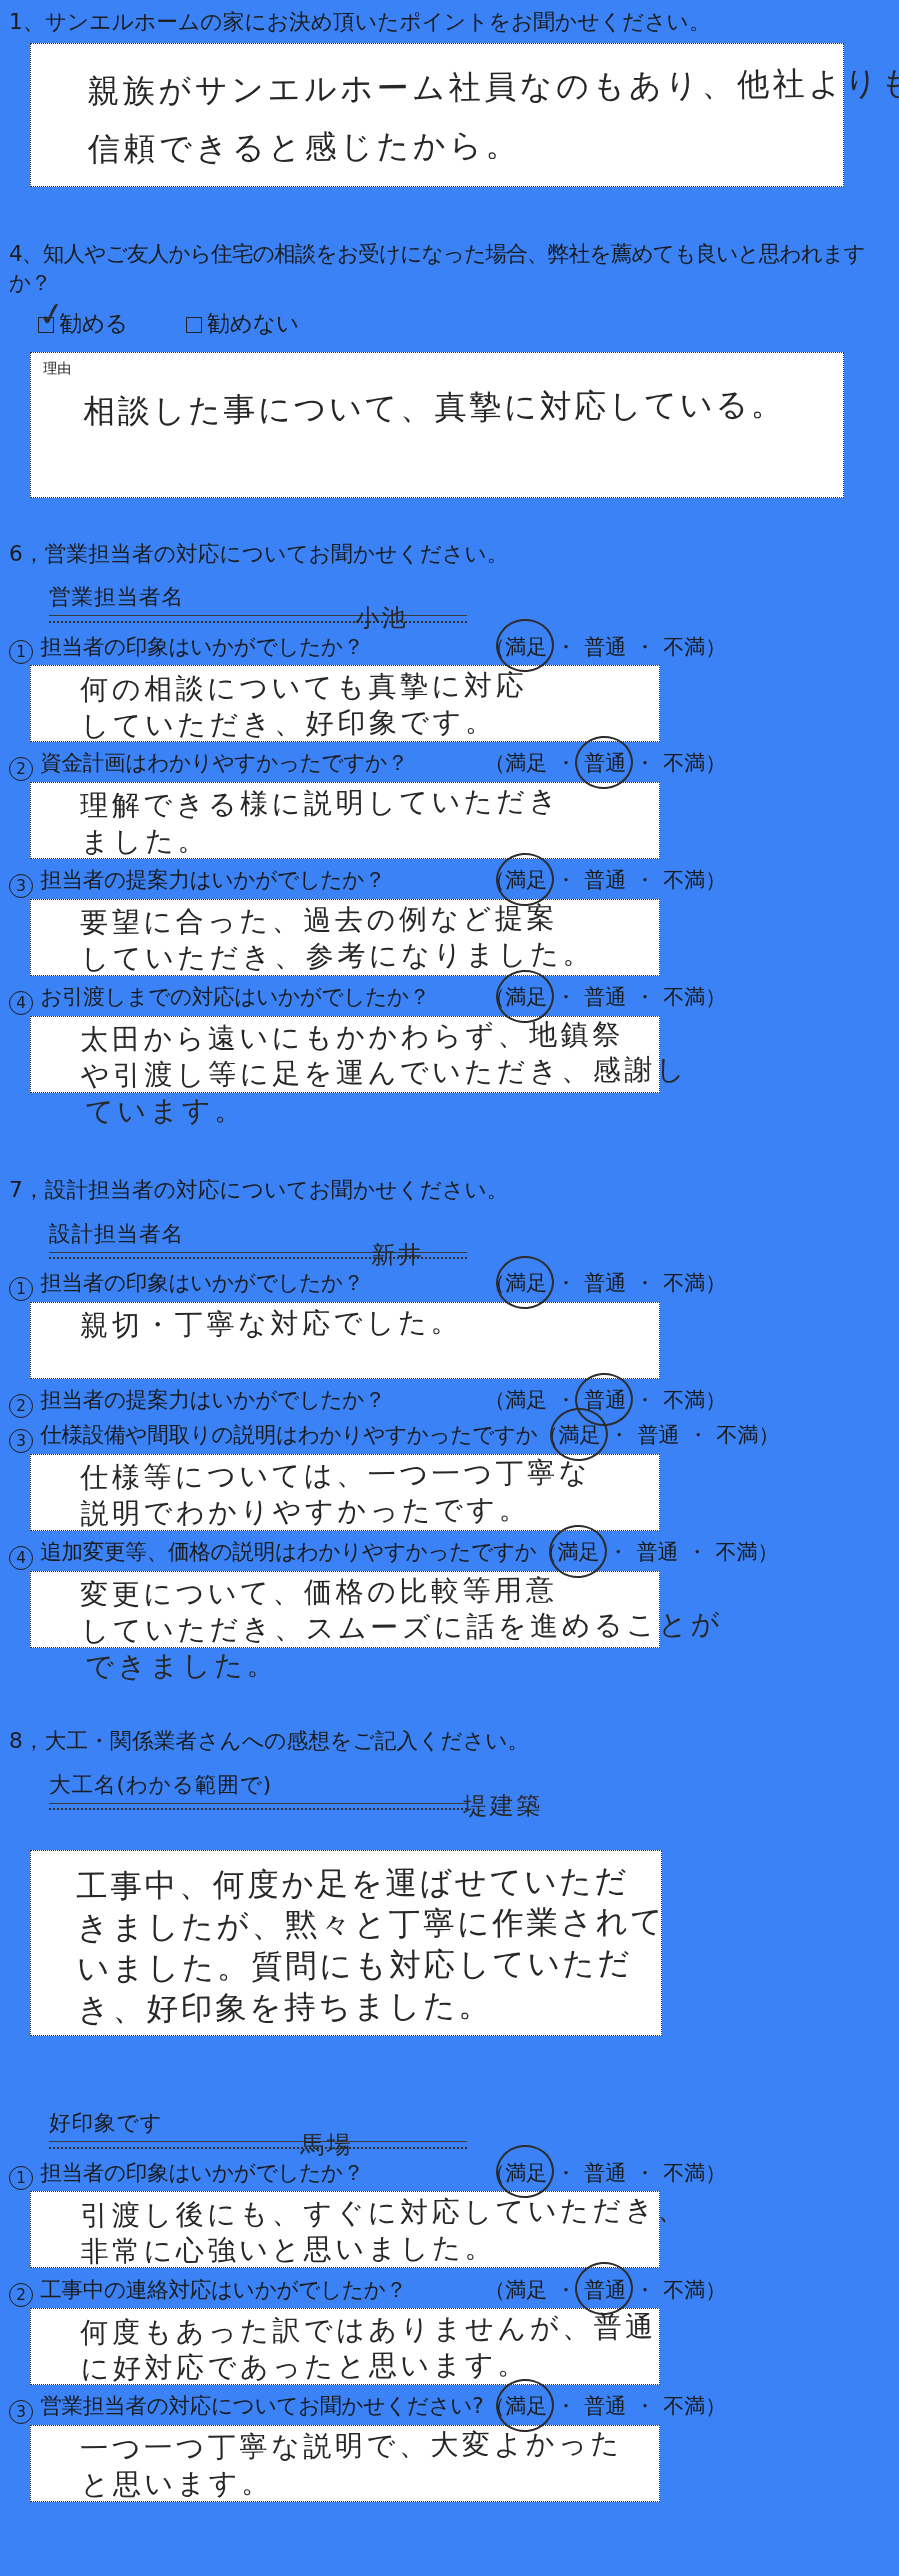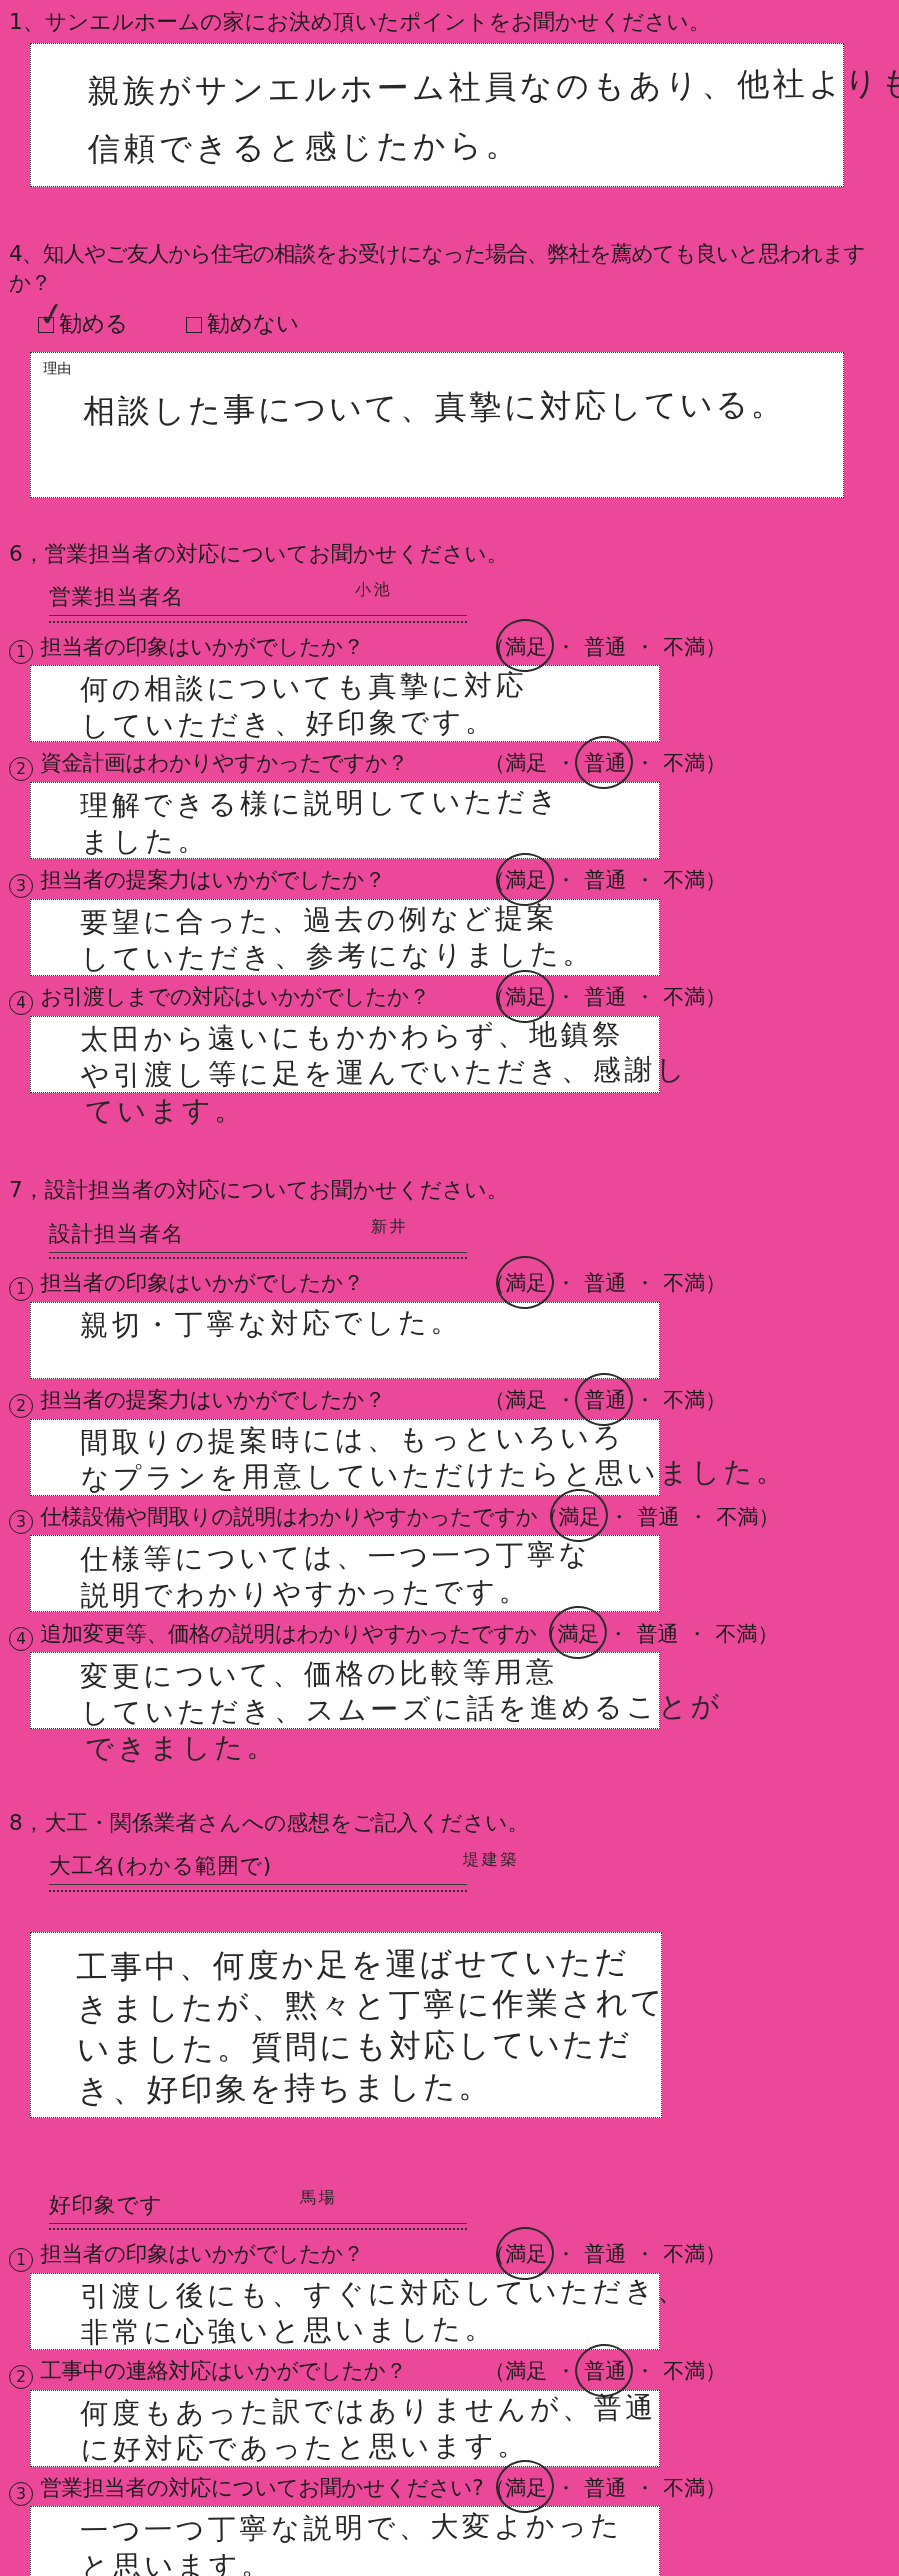--- a/index.html
+++ b/index.html
@@ -1,21 +1,21 @@
 <!DOCTYPE html>
 <html style="font-size:14.4px"><head>
 <meta charset="utf-8">
 <style>
   * { box-sizing: border-box; margin: 0; padding: 0; }
   html, body { background: #ffffff; }
   .page {
     position: relative;
     width: 899px; height: 2576px;
     overflow: hidden;
-    background: #ec4899;
+    background: #3b82f6;
     color: #1b1b1b;
     font-family: "DejaVu Sans", "Liberation Sans", sans-serif;
     padding: 7.2px 0 0 9px;
   }
   .sec-title { font-size: 21.6px; letter-spacing: 0.2px; }
   .sec-title.tight { letter-spacing: -0.8px; }
 
   
   .ans-box { border: 1.8px dotted #2f2f2f; margin-left: 20.7px; background: #fff; }
   .box-lg     { width: 814px; height: 144px; padding: 18px 7.2px 0 56px; }
@@ -27,21 +27,21 @@
   .hand {
     color: #272727;
     white-space: pre;
     transform: rotate(-0.6deg);
     transform-origin: 0 0;
   }
   .hand-lg   { font-size: 32px; line-height: 58px; letter-spacing: 3.6px; }
   .hand-md   { font-size: 32px; line-height: 41px; letter-spacing: 2.7px; margin: 12.6px 0 0 40px; }
   .hand-sm   { font-size: 28px; line-height: 36px; letter-spacing: 3.6px; }
   .hand-q8   { font-size: 31.5px; line-height: 41px; letter-spacing: 2.7px; }
-  .hand-name { font-size: 16px; letter-spacing: 2.7px; transform: rotate(-0.4deg); }
+  .hand-name { font-size: 24px; letter-spacing: 2.7px; transform: rotate(-0.4deg); margin-top: 22px; }
 
   .reason-label { font-size: 14px; }
 
   
   .cb-row { display: flex; align-items: center; margin: 10.8px 0 0 27px; font-size: 22.5px; }
   .cb { position: relative; width: 23.4px; height: 25px; display: inline-block; flex: 0 0 auto; }
   .cb-sq { position: absolute; left: 1.8px; bottom: 2.7px; width: 16px; height: 16px; border: 1.8px solid #232323; }
   .cb-tick {
     position: absolute; left: -0.9px; top: -13.5px;
     font-size: 32px; color: #2a2a2a; transform: rotate(-10deg);
@@ -209,24 +209,20 @@
         </div>
 
       </div>
 
       <div class="item">
         <div class="item-row">
           <span class="q-num">2</span>
           <span class="q-text">担当者の提案力はいかがでしたか？</span>
           <span class="rating"><span class="paren-open">（</span><span class="opt">満足</span><span class="sep">・</span><span class="opt circled">普通</span><span class="sep">・</span><span class="opt">不満</span><span class="paren-close">）</span></span>
         </div>
-        <div class="ans-box box-sm">
-          <div class="hand hand-sm">間取りの提案時には、もっといろいろ
-なプランを用意していただけたらと思いました。</div>
-        </div>
 
       </div>
 
       <div class="item">
         <div class="item-row">
           <span class="q-num">3</span>
           <span class="q-text">仕様設備や間取りの説明はわかりやすかったですか</span>
           <span class="rating"><span class="paren-open">（</span><span class="opt circled">満足</span><span class="sep">・</span><span class="opt">普通</span><span class="sep">・</span><span class="opt">不満</span><span class="paren-close">）</span></span>
         </div>
         <div class="ans-box box-sm">

